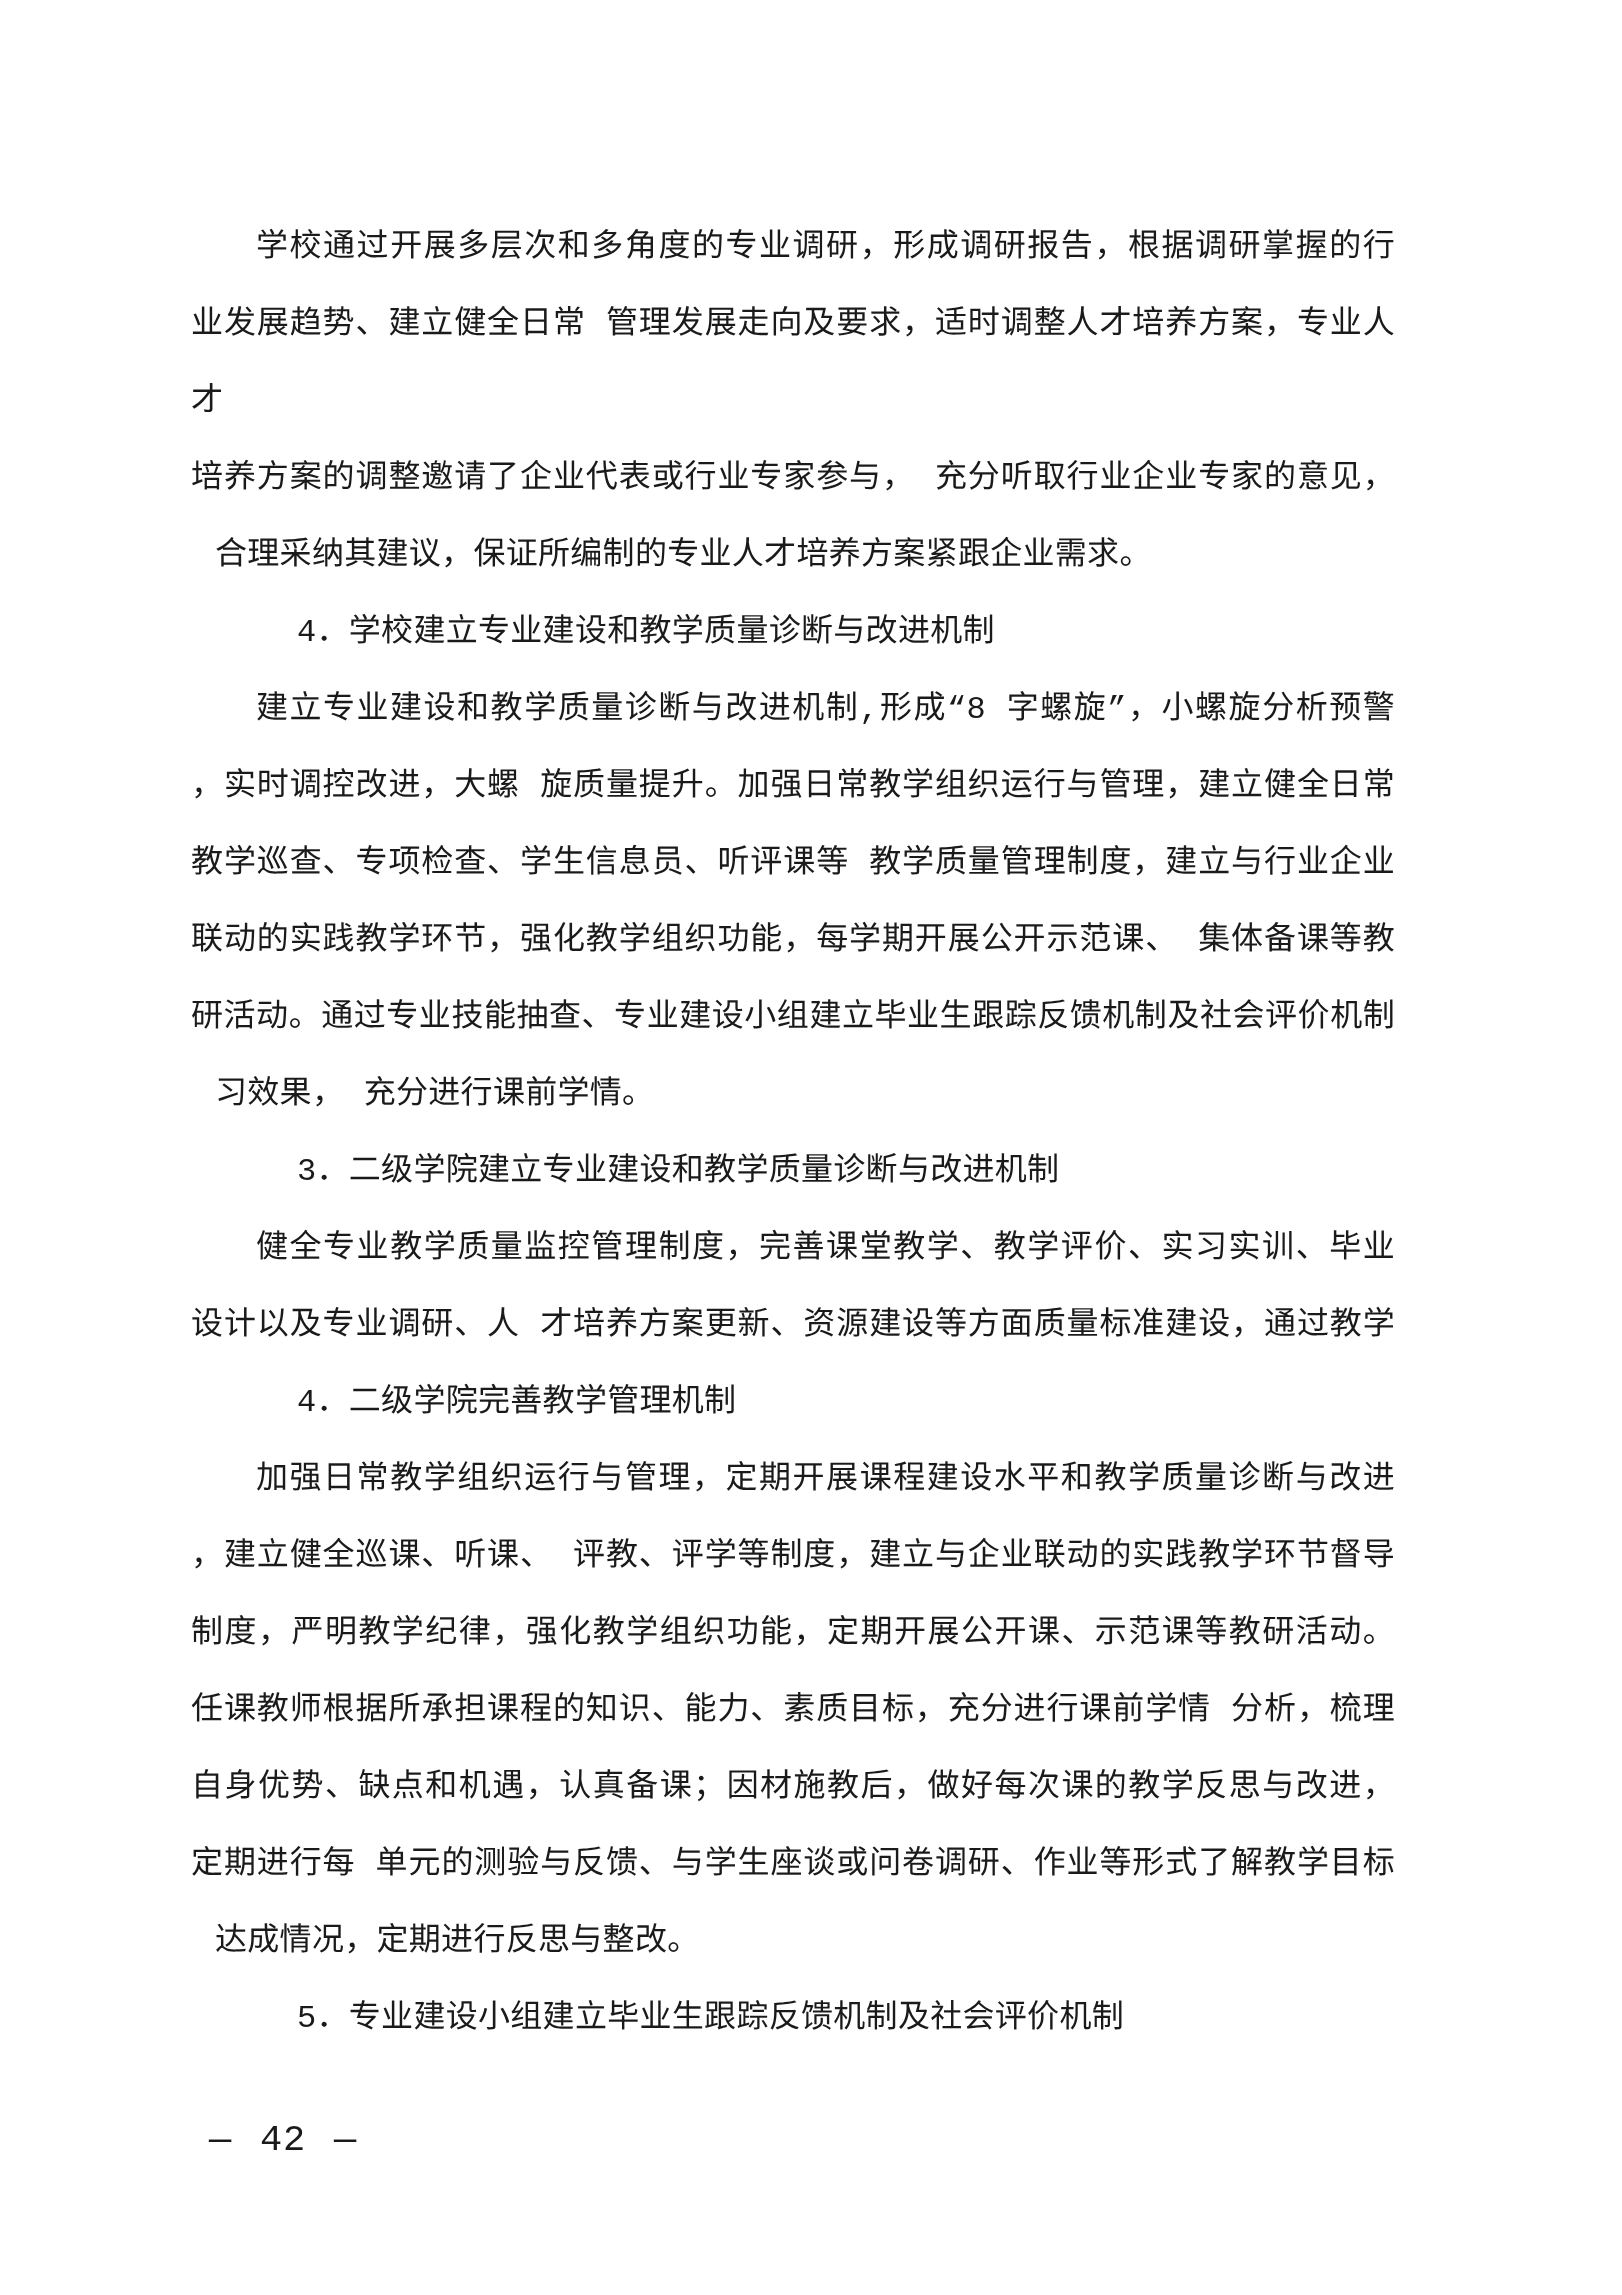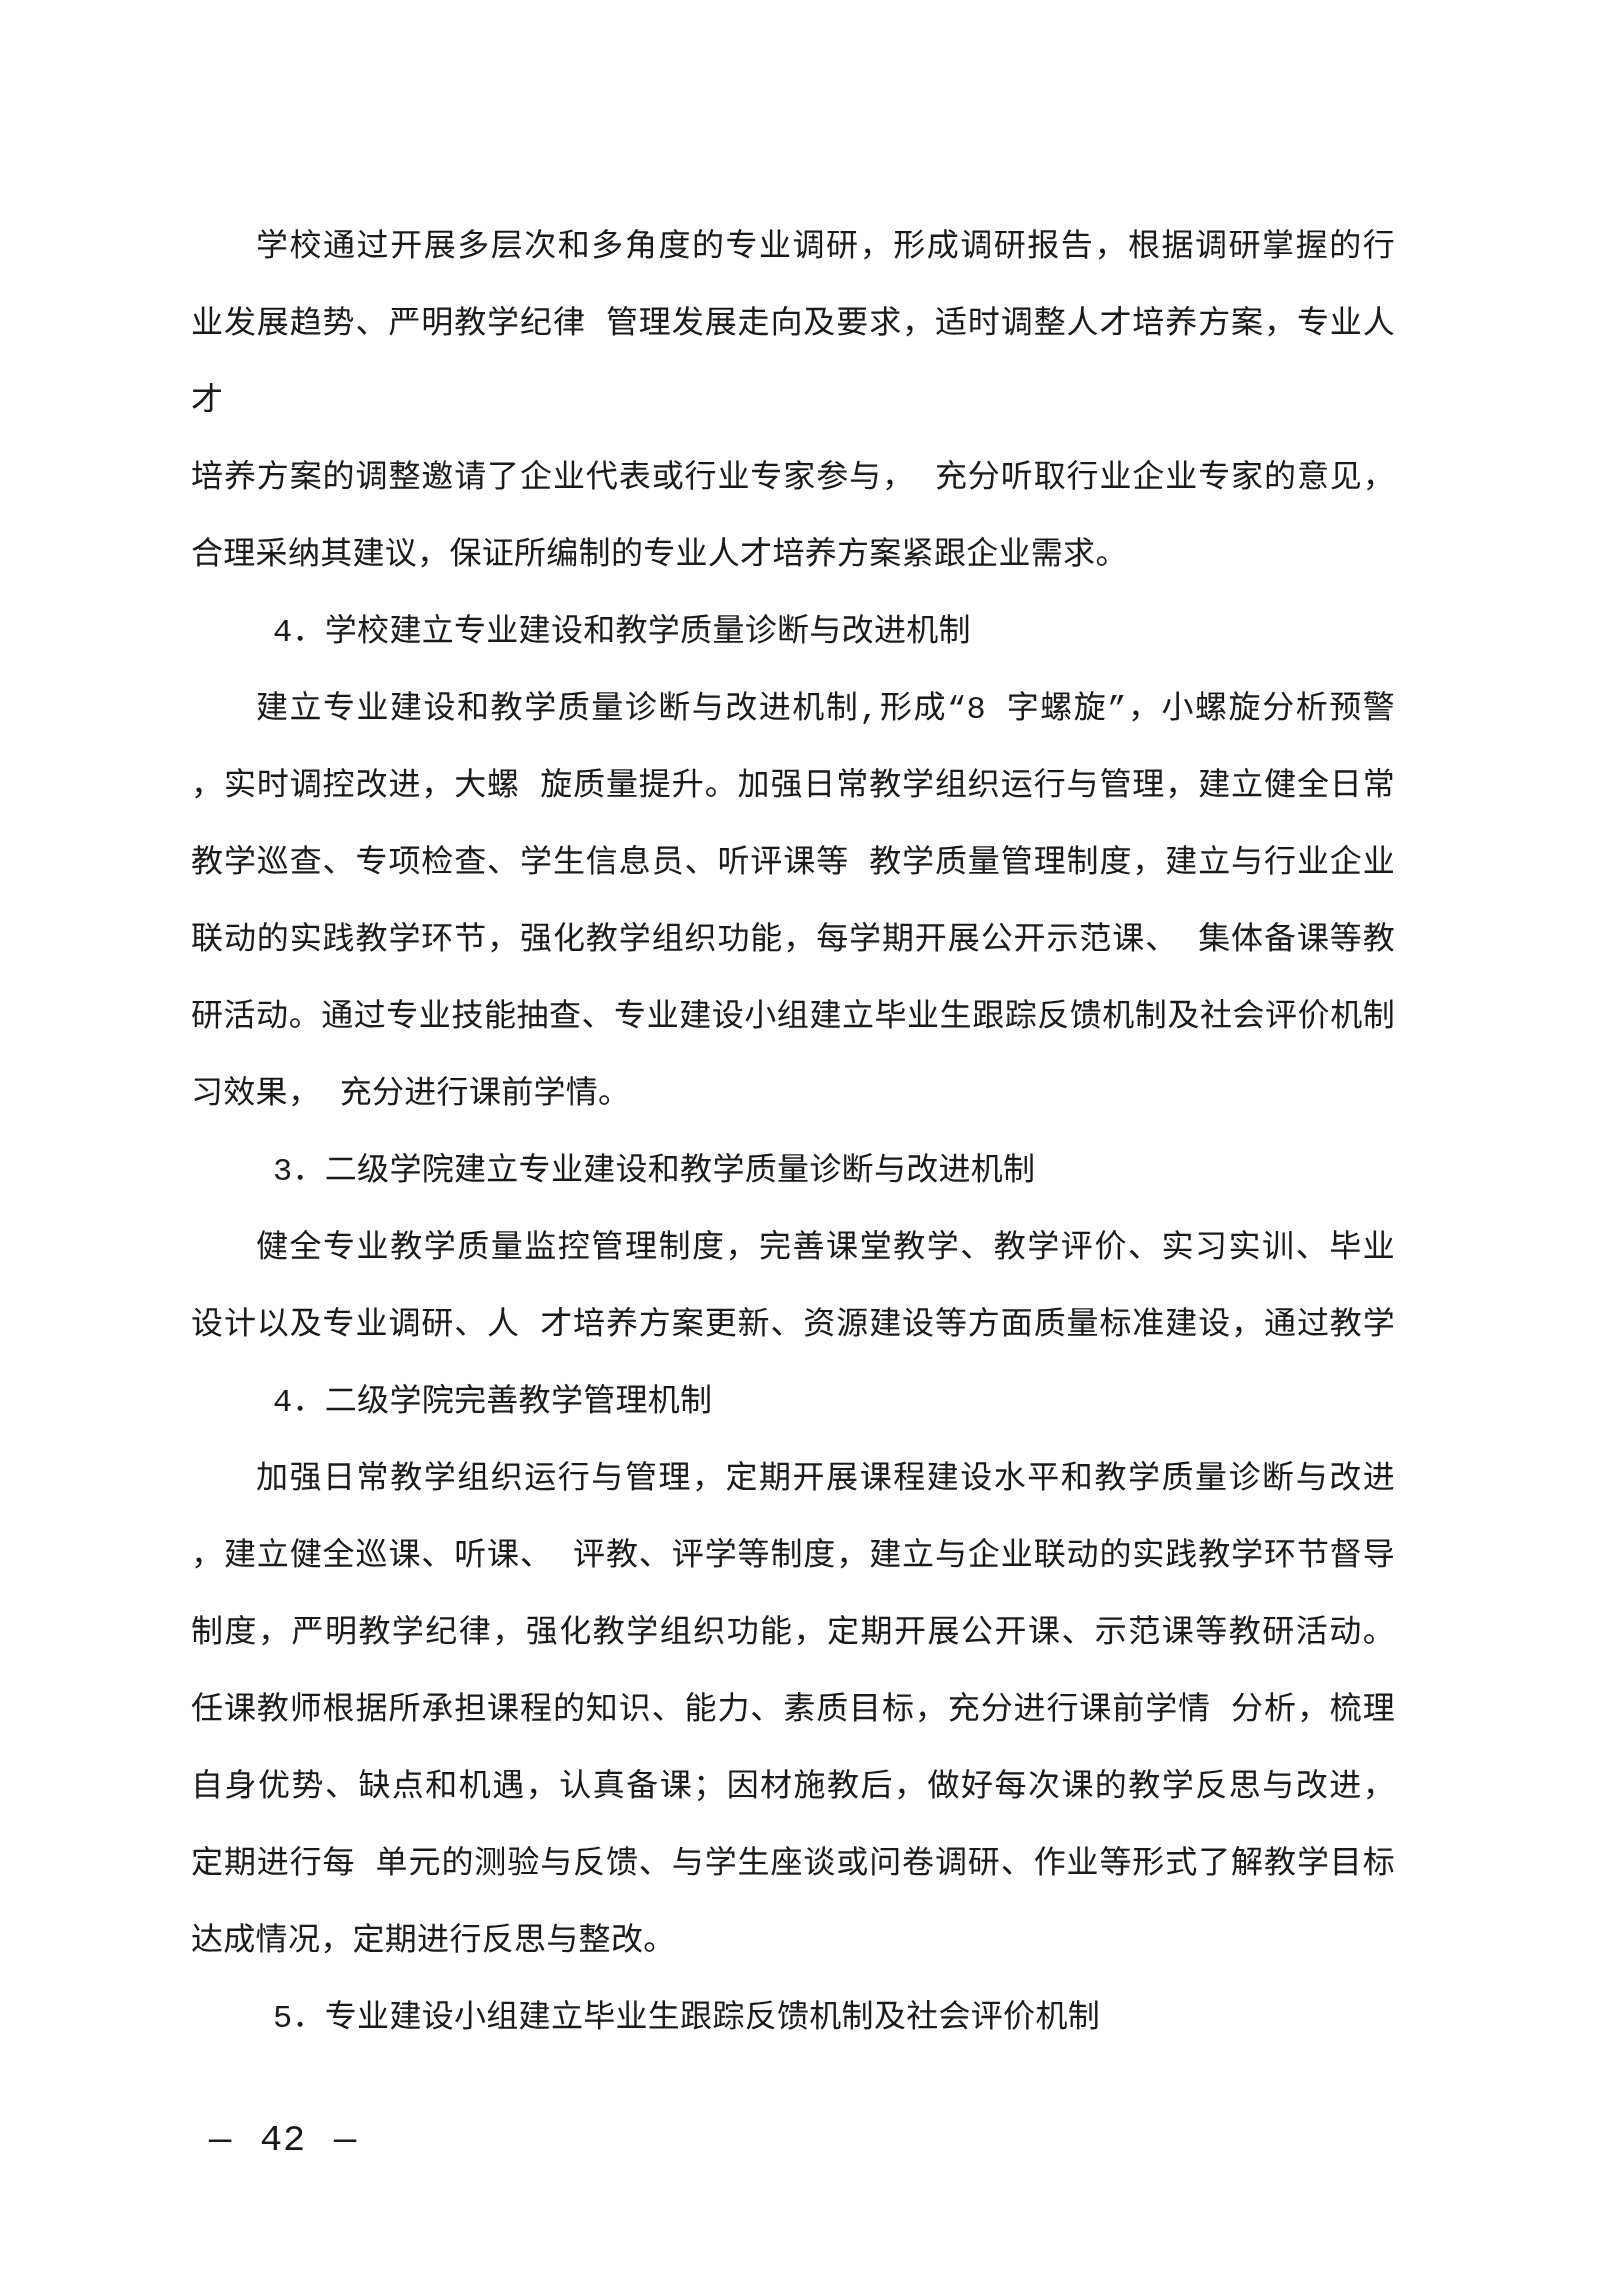--- a/index.html
+++ b/index.html
@@ -20,41 +20,41 @@
     width: 1204px;
     font-size: 32px;
     line-height: 77px;
     letter-spacing: 0.3px;
   }
   
   .line {
     text-align: justify;
     text-align-last: justify;
   }
-  .line.para-end { text-align-last: left; }
+  .line.para-end { text-align-last: left; margin-left: 24px; }
   .line.first { text-indent: 65px; }
   .line.heading { text-align-last: left; text-indent: 82px; }
   .footer {
     position: absolute;
     left: 209px;
     top: 2122px;
     font-size: 37px;
     line-height: 1;
     word-spacing: 5.2px;
     letter-spacing: 0.7px;
     text-align: center;
   }
 </style>
 </head>
 <body>
 
 <div class="page" style="color: rgb(26, 26, 26); background: rgb(255, 255, 255);">
   <main class="body-text">
       <div class="line first">学校通过开展多层次和多角度的专业调研，形成调研报告，根据调研掌握的行</div>
-      <div class="line">业发展趋势、严明教学纪律 管理发展走向及要求，适时调整人才培养方案，专业人才</div>
+      <div class="line">业发展趋势、建立健全日常 管理发展走向及要求，适时调整人才培养方案，专业人才</div>
       <div class="line">培养方案的调整邀请了企业代表或行业专家参与， 充分听取行业企业专家的意见，</div>
       <div class="line para-end">合理采纳其建议，保证所编制的专业人才培养方案紧跟企业需求。</div>
       <div class="line first para-end heading">4．学校建立专业建设和教学质量诊断与改进机制</div>
       <div class="line first">建立专业建设和教学质量诊断与改进机制,形成“8 字螺旋”，小螺旋分析预警</div>
       <div class="line">，实时调控改进，大螺 旋质量提升。加强日常教学组织运行与管理，建立健全日常</div>
       <div class="line">教学巡查、专项检查、学生信息员、听评课等 教学质量管理制度，建立与行业企业</div>
       <div class="line">联动的实践教学环节，强化教学组织功能，每学期开展公开示范课、 集体备课等教</div>
       <div class="line">研活动。通过专业技能抽查、专业建设小组建立毕业生跟踪反馈机制及社会评价机制</div>
       <div class="line para-end">习效果， 充分进行课前学情。</div>
       <div class="line first para-end heading">3．二级学院建立专业建设和教学质量诊断与改进机制</div>

